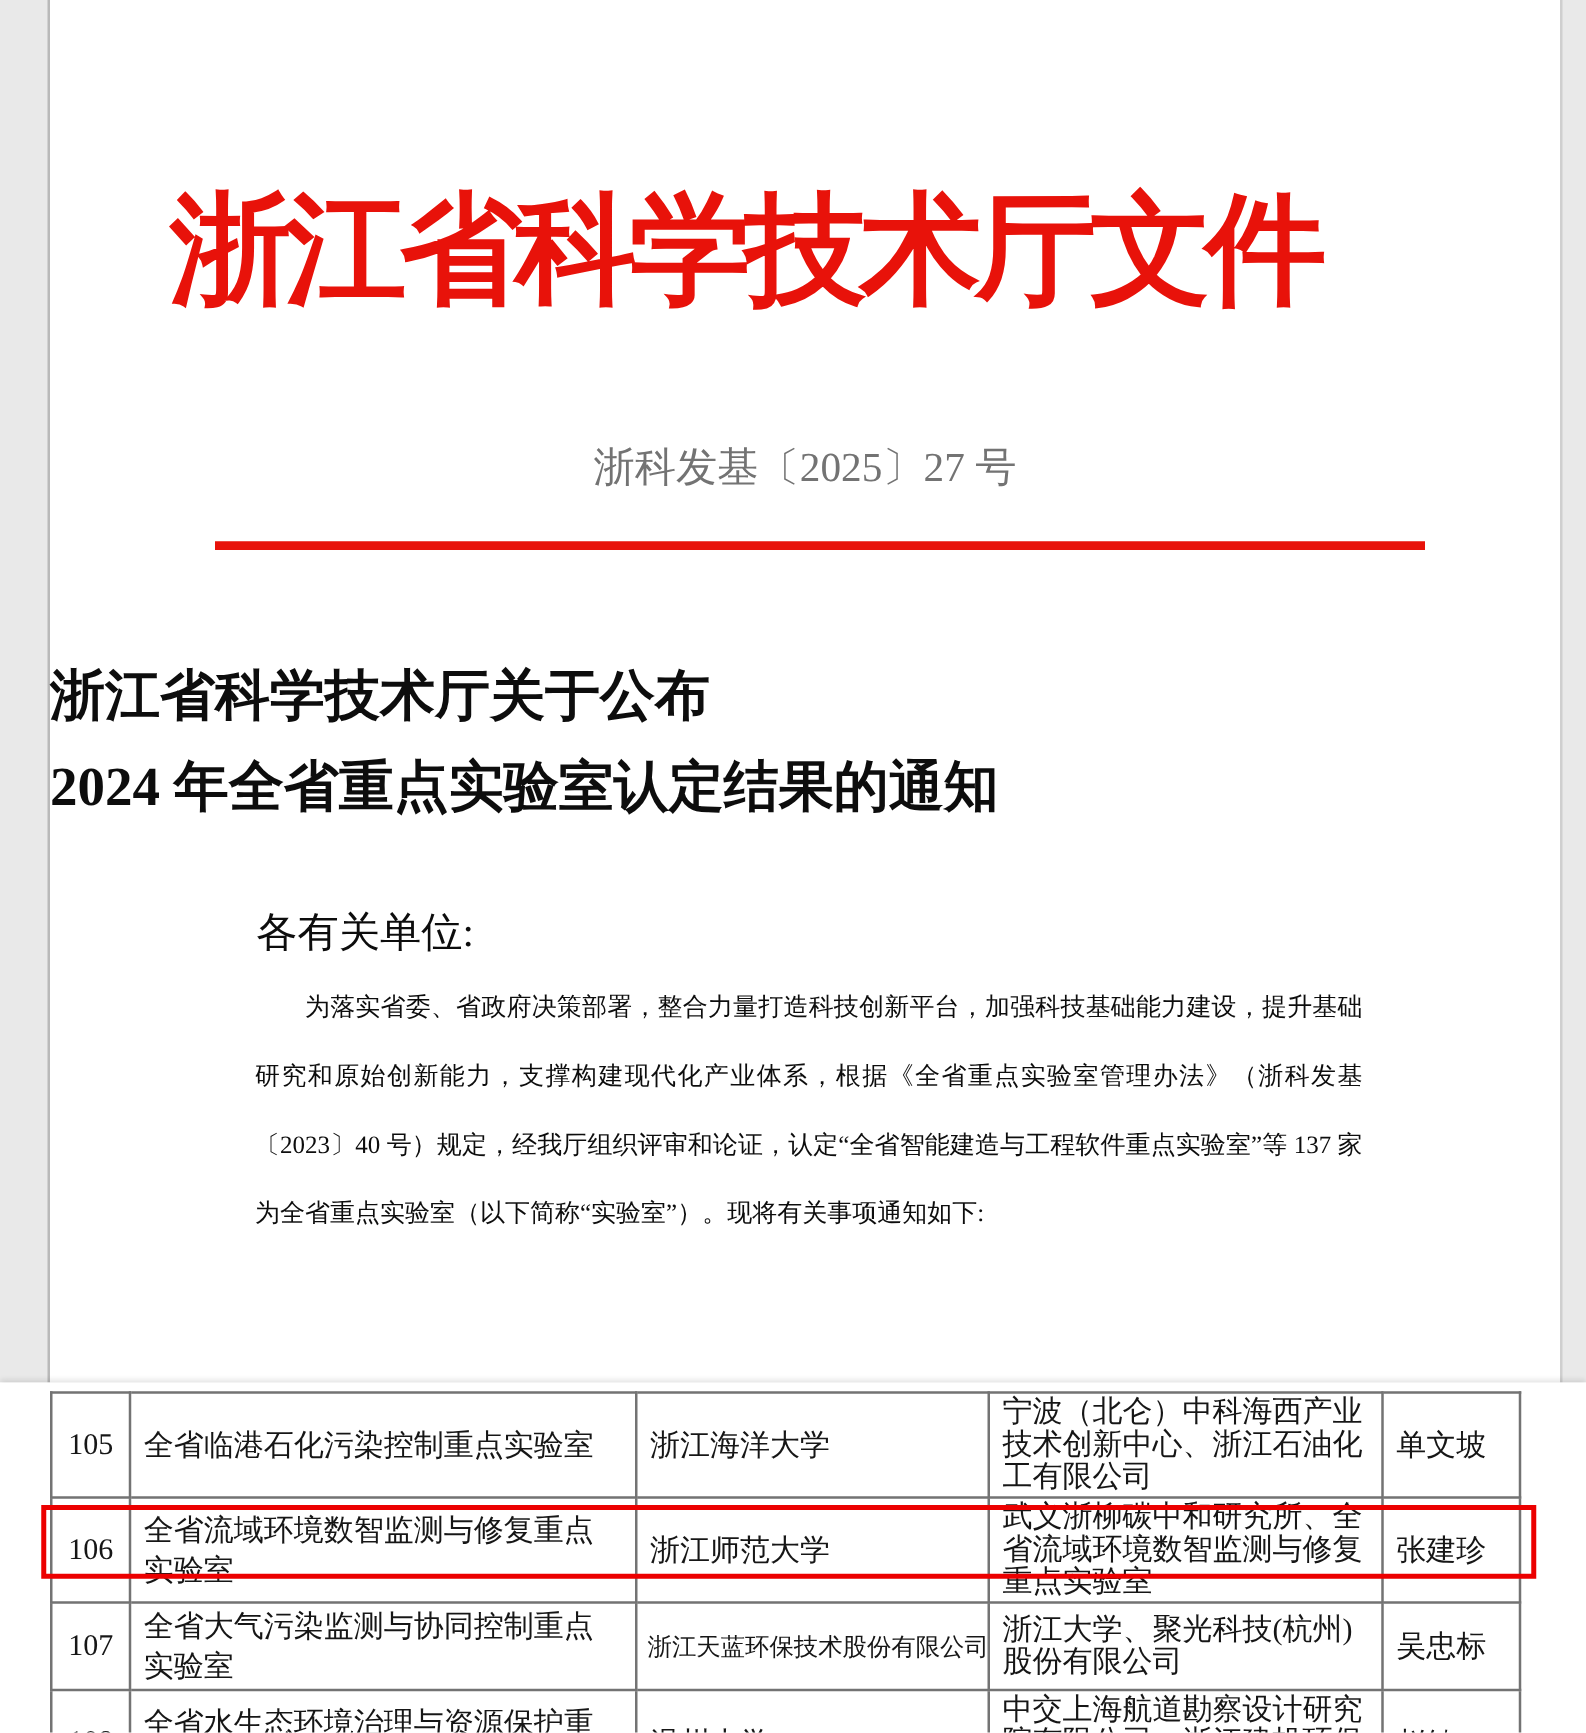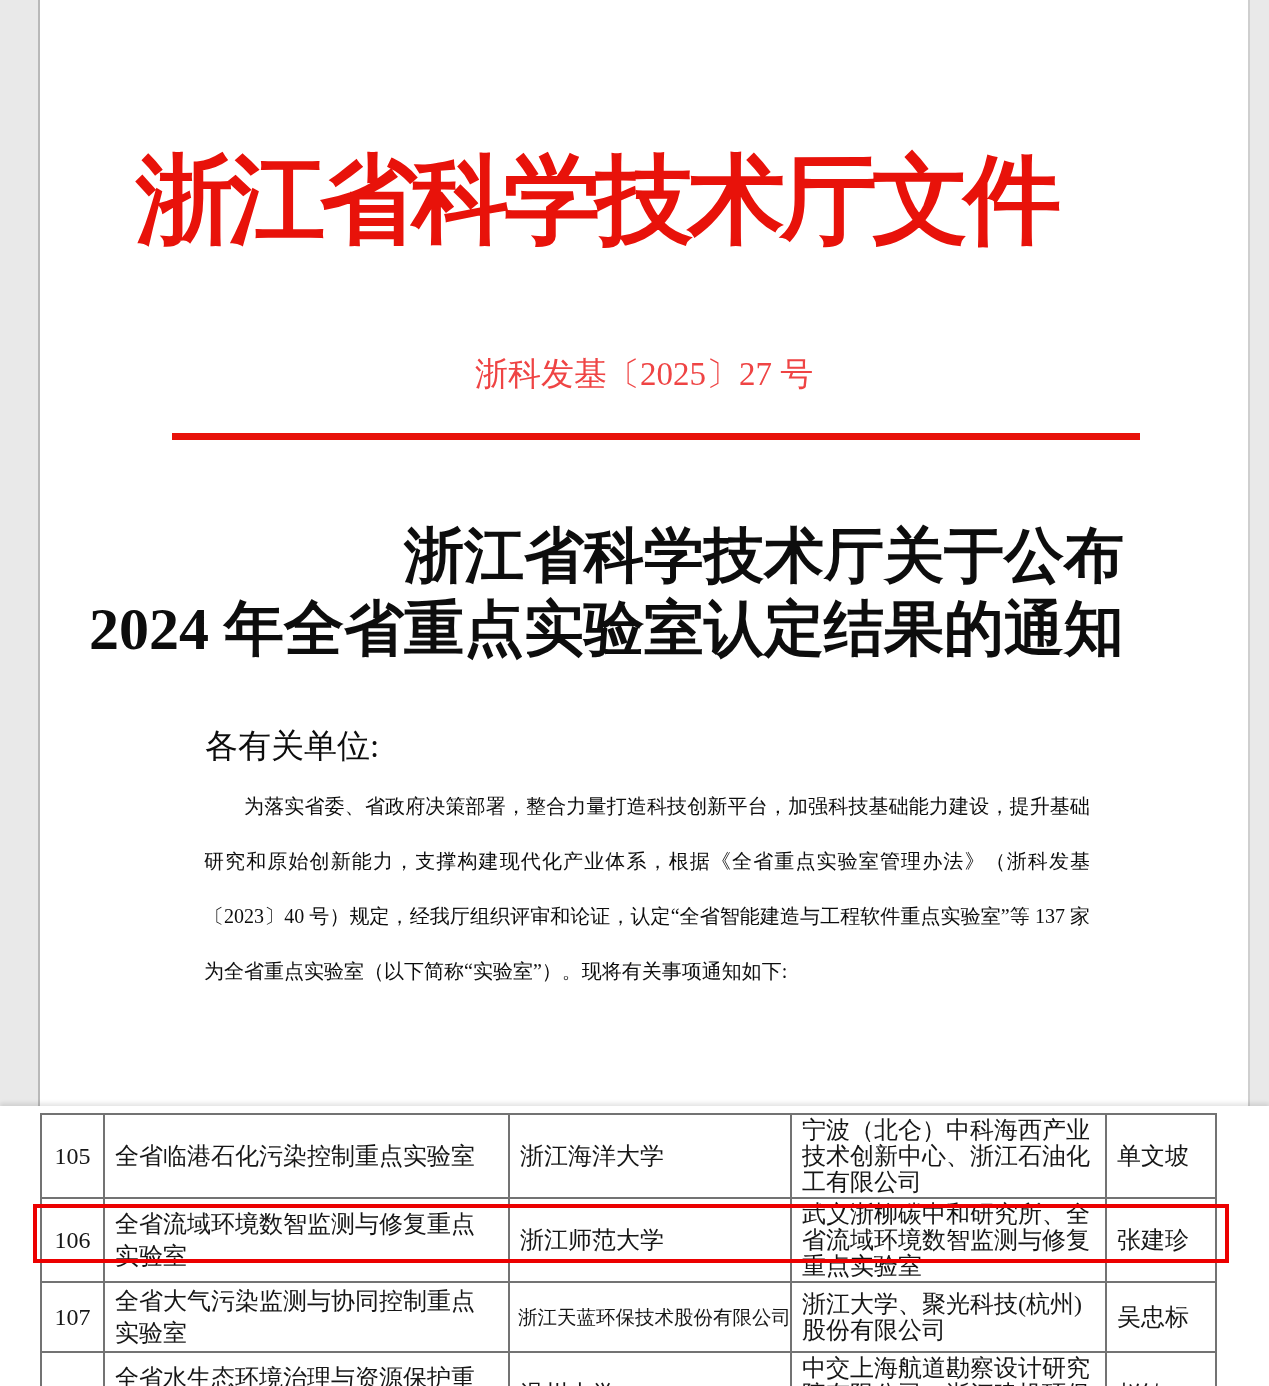--- a/index.html
+++ b/index.html
@@ -23,31 +23,31 @@
     position: absolute; left: 40px; top: 136px; width: 1112px;
     text-align: center;
     font-size: 97px; font-weight: bold;
     letter-spacing: -5px;
     color: var(--accent-red, #e8120a);
     white-space: nowrap;
   }
   .doc-number {
     position: absolute; left: 40px; top: 352px; width: 1208px;
     text-align: center;
-    font-size: 33px; color: #ef4444;
+    font-size: 33px; color: #737373;
   }
   .red-rule {
     position: absolute; left: 172px; top: 433px;
     width: 968px; height: 7px;
     background: var(--accent-red, #dd0600);
   }
   .notice-title {
     position: absolute; left: 40px; top: 520px; width: 1084px;
-    text-align: right;
-    font-size: 60px; font-weight: bold; line-height: 73px;
+    text-align: left;
+    font-size: 44px; font-weight: bold; line-height: 73px;
     color: #0d0d0d;
   }
   .salutation {
     position: absolute; left: 205px; top: 724px;
     font-size: 33px; color: #0d0d0d;
   }
   .body-paragraph {
     position: absolute; left: 204px; top: 779px; width: 886px;
     font-size: 20px; line-height: 55px;
     text-align: justify;

